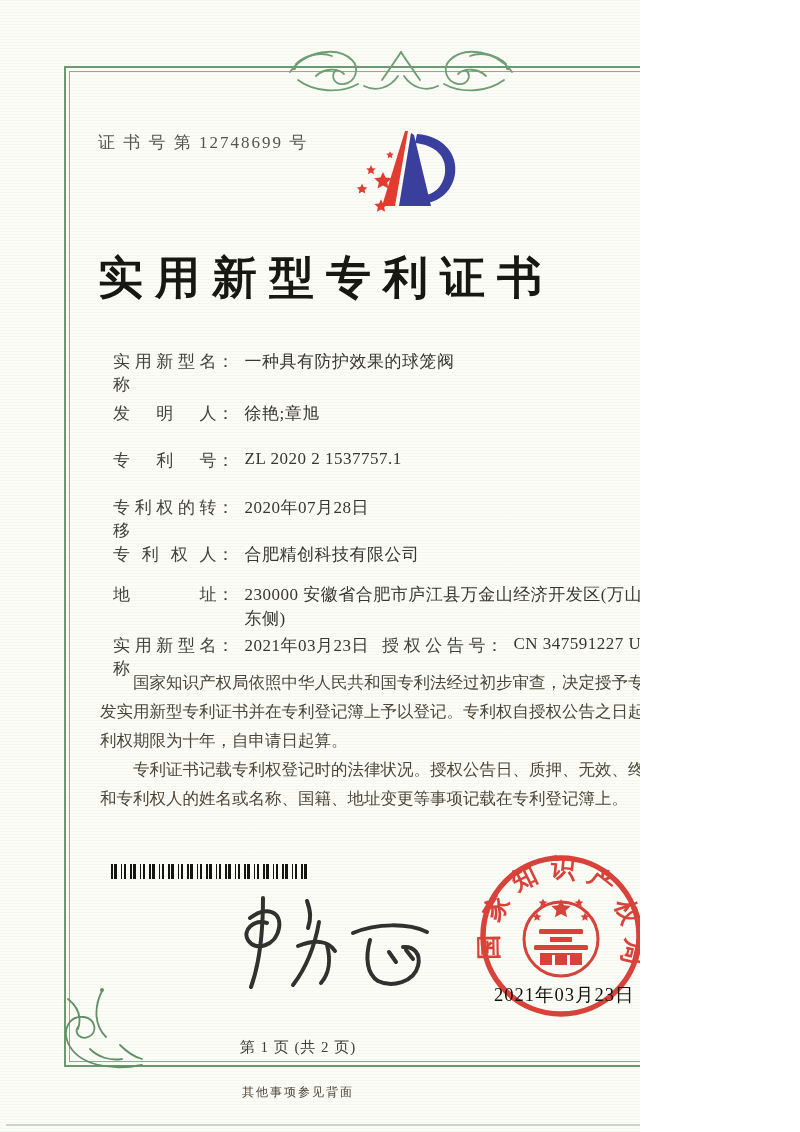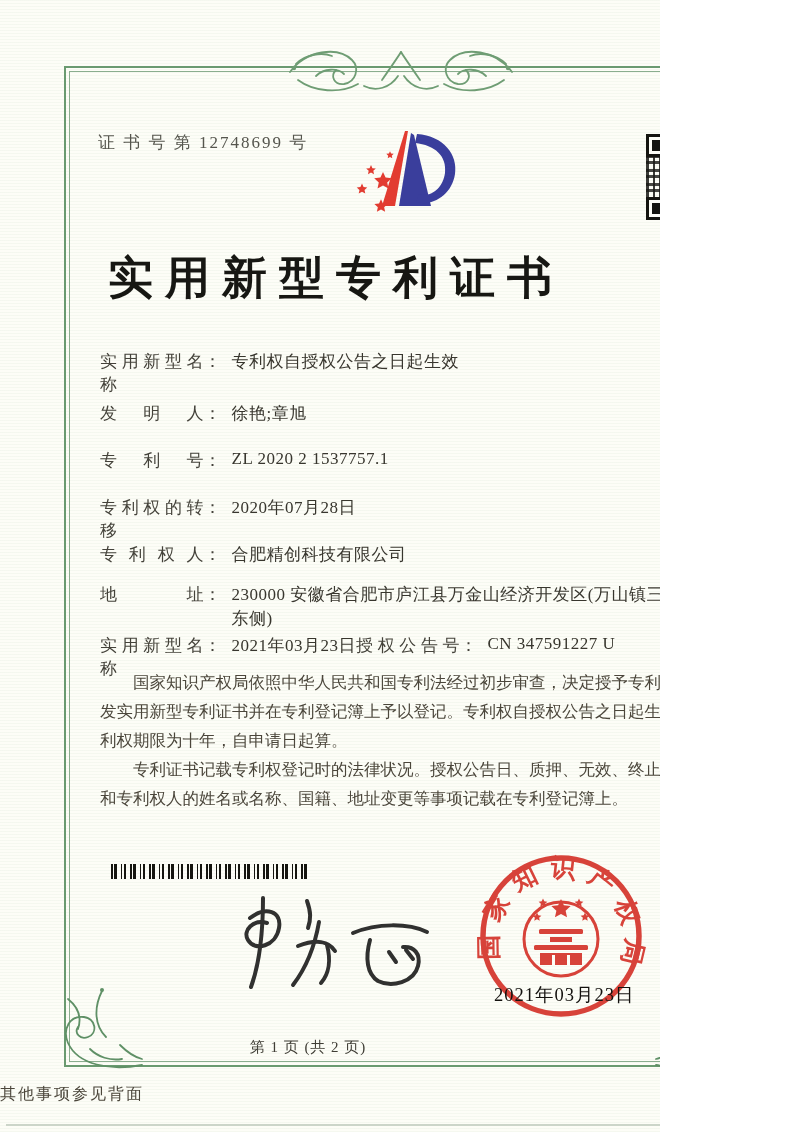--- a/index.html
+++ b/index.html
@@ -1,21 +1,20 @@
 <!DOCTYPE html>
 <html><head>
 <meta charset="utf-8">
 <style>
   html,body{margin:0;padding:0;background:#ffffff;}
   .page{
     position:relative;width:640px;height:1132px;overflow:hidden;
     background:#fdfdf7;
     font-family:"Liberation Serif","DejaVu Serif",serif;
     color:#333;
-    padding-left:20px;
   }
   .page::before{
     content:"";position:absolute;inset:0;pointer-events:none;
     background:repeating-linear-gradient(180deg,rgba(150,185,150,0.08) 0 1px,transparent 1px 3px);
   }
   
   .edge-right{position:absolute;left:789px;top:18px;width:4px;height:1108px;
     background:linear-gradient(90deg,#dde4da,#9fb49e);}
   .edge-bottom{position:absolute;left:6px;top:1124px;width:786px;height:2px;background:#ccd5c9;}
 
@@ -40,21 +39,21 @@
   .qr .f.tl{left:0;top:0}.qr .f.tr{right:0;top:0}.qr .f.bl{left:0;bottom:0}
   .qr .al{position:absolute;right:7px;bottom:7px;width:9px;height:9px;border:2px solid #151511;background:#fdfdf7;}
   .qr .al::after{content:"";position:absolute;left:2px;top:2px;width:3px;height:3px;background:#151511;}
 
   .title{position:absolute;left:0;right:0;top:240px;margin:8px;text-align:center;
     font-size:45px;font-weight:700;letter-spacing:12px;text-indent:12px;color:#171713;}
 
   .row{position:absolute;left:100px;width:620px;font-size:17px;color:#3c3a32;
     letter-spacing:.5px;display:flex;align-items:flex-start;}
   .flabel{display:inline-block;width:104px;text-align:justify;text-align-last:justify;
-    flex:none;color:#44423a;}
+    flex:none;color:#44423a;margin-left:13px;}
   .colon{flex:none;margin-right:10px;color:#44423a;}
   .fvalue{color:#38362e;}
   .fvalue.wrap{max-width:480px;line-height:24px;}
   .g2{}
 
   .body-text{position:absolute;left:100px;top:668px;width:618px;font-size:16.5px;
     line-height:29px;color:#4b463b;}
   .body-text p{margin:0;text-indent:2em;}
 
   .barcode{position:absolute;left:111px;top:864px;width:197px;height:15px;background:
@@ -65,22 +64,22 @@
   .signer div{margin-bottom:13px;letter-spacing:2px;}
 
   .signature{position:absolute;left:222px;top:890px;width:215px;height:102px;}
 
   .seal{position:absolute;left:476px;top:851px;width:170px;height:170px;opacity:.93;}
   .seal-date{position:absolute;left:494px;top:982px;font-size:18.5px;color:#14120f;
     letter-spacing:1px;font-weight:500;}
 
   .page-num{position:absolute;left:0;right:44px;top:1038px;text-align:center;
     font-size:15px;color:#3f3d35;letter-spacing:1px;}
-  .back-note{position:absolute;left:0;right:44px;top:1084px;
-    font-size:16px;color:#4b463b;letter-spacing:2px;}
+  .back-note{position:absolute;left:0;right:44px;top:1084px;text-align:center;
+    font-size:12px;color:#4b463b;letter-spacing:2px;}
 </style>
 </head>
 <body>
 
 <div class="page">
 
   <div class="edge-right"></div>
   <div class="edge-bottom"></div>
 
   <div class="border-outer">
@@ -153,21 +152,21 @@
     <div class="f tr"></div>
     <div class="f bl"></div>
     <div class="al"></div>
   </div>
 
   <h1 class="title">实用新型专利证书</h1>
 
   <div class="row" style="top:350px">
     <span class="flabel">实用新型名称</span>
       <span class="colon">：</span>
-    <span class="fvalue">专利权自授权公告之日起生效</span>
+    <span class="fvalue">一种具有防护效果的球笼阀</span>
   </div>
   <div class="row" style="top:402px">
     <span class="flabel">发明人</span>
       <span class="colon">：</span>
     <span class="fvalue">徐艳;章旭</span>
   </div>
   <div class="row" style="top:449px">
     <span class="flabel">专利号</span>
       <span class="colon">：</span>
     <span class="fvalue">ZL 2020 2 1537757.1</span>

